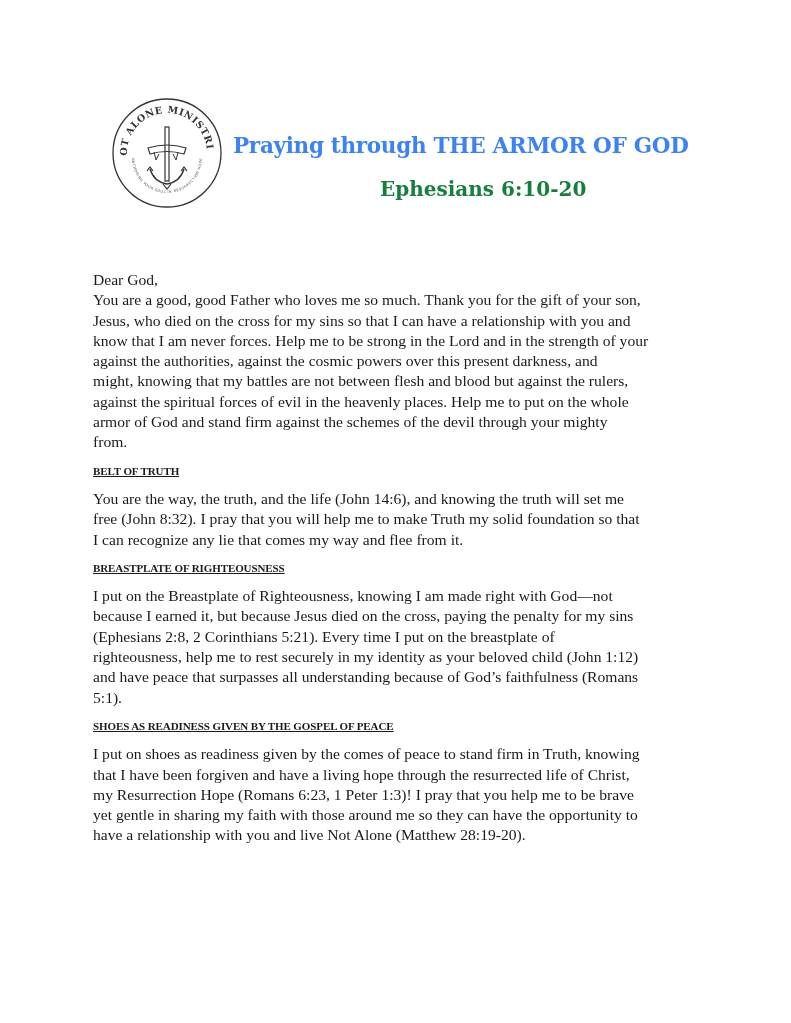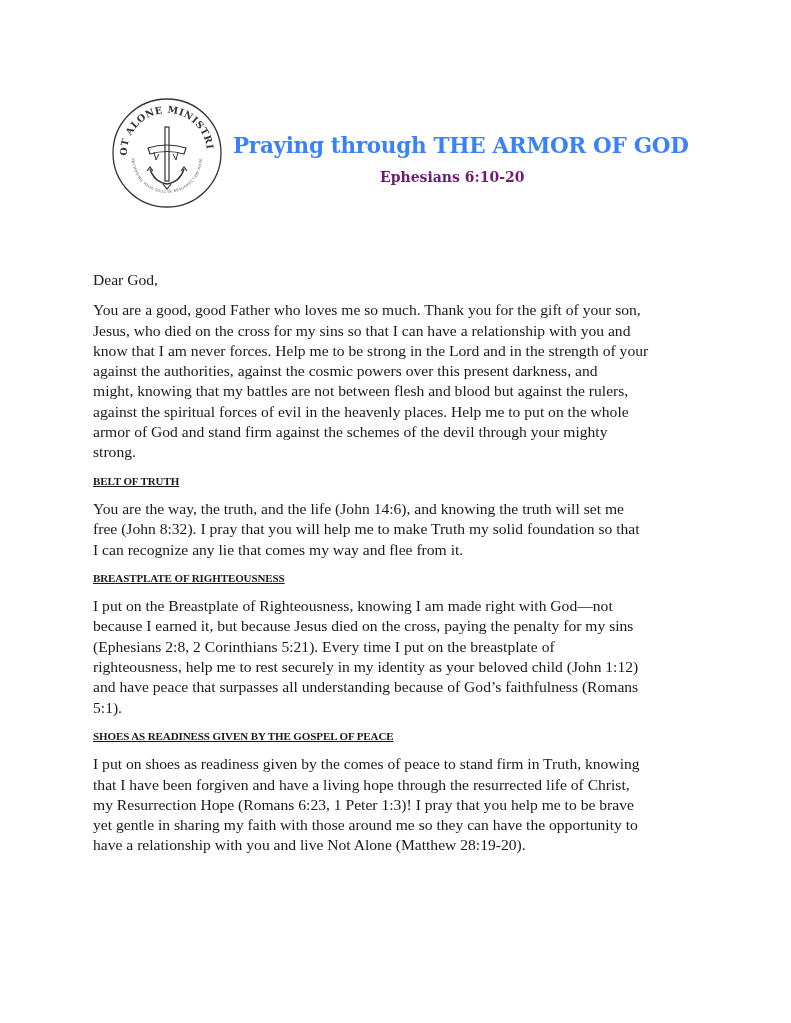--- a/index.html
+++ b/index.html
@@ -10,30 +10,30 @@
     }
     .logo {
       position: absolute; left: 110px; top: 96px; width: 114px; height: 114px;
     }
     .title {
       position: absolute; left: 233px; top: 133px; width: 470px;
       font-family: "DejaVu Serif", serif; font-weight: bold;
       font-size: 21.5px; letter-spacing: -0.3px; white-space: nowrap; color: #3b82f6;
     }
     .subtitle {
-      position: absolute; left: 380px; top: 169px;
+      position: absolute; left: 380px; top: 177px;
       font-family: "DejaVu Serif", serif; font-weight: bold;
-      font-size: 14px; white-space: nowrap; color: #701a75;
+      font-size: 20px; white-space: nowrap; color: #15803d;
     }
     .content {
       position: absolute; left: 93px; top: 270px; width: 620px;
       font-size: 15.6px; line-height: 20.3px;
     }
     .line { display: block; white-space: nowrap; }
-    .greeting { margin-bottom: 10px; }
+    .greeting { }
     .para { margin-bottom: 8px; }
     .heading {
       font-weight: bold; text-decoration: underline; font-size: 11px;
       margin-bottom: 8px; letter-spacing: -0.1px;
     }
   </style>
 </head>
 <body>
 
 <div class="logo">
@@ -69,21 +69,21 @@
   <div class="line greeting">Dear God,</div>
 
   <div class="para">
     <span class="line">You are a good, good Father who loves me so much. Thank you for the gift of your son,</span>
     <span class="line">Jesus, who died on the cross for my sins so that I can have a relationship with you and</span>
     <span class="line">know that I am never forces. Help me to be strong in the Lord and in the strength of your</span>
     <span class="line">against the authorities, against the cosmic powers over this present darkness, and</span>
     <span class="line">might, knowing that my battles are not between flesh and blood but against the rulers,</span>
     <span class="line">against the spiritual forces of evil in the heavenly places. Help me to put on the whole</span>
     <span class="line">armor of God and stand firm against the schemes of the devil through your mighty</span>
-    <span class="line">strong.</span>
+    <span class="line">from.</span>
   </div>
 
   <div class="line heading">BELT OF TRUTH</div>
   <div class="para">
     <span class="line">You are the way, the truth, and the life (John 14:6), and knowing the truth will set me</span>
     <span class="line">free (John 8:32). I pray that you will help me to make Truth my solid foundation so that</span>
     <span class="line">I can recognize any lie that comes my way and flee from it.</span>
   </div>
 
   <div class="line heading">BREASTPLATE OF RIGHTEOUSNESS</div>

